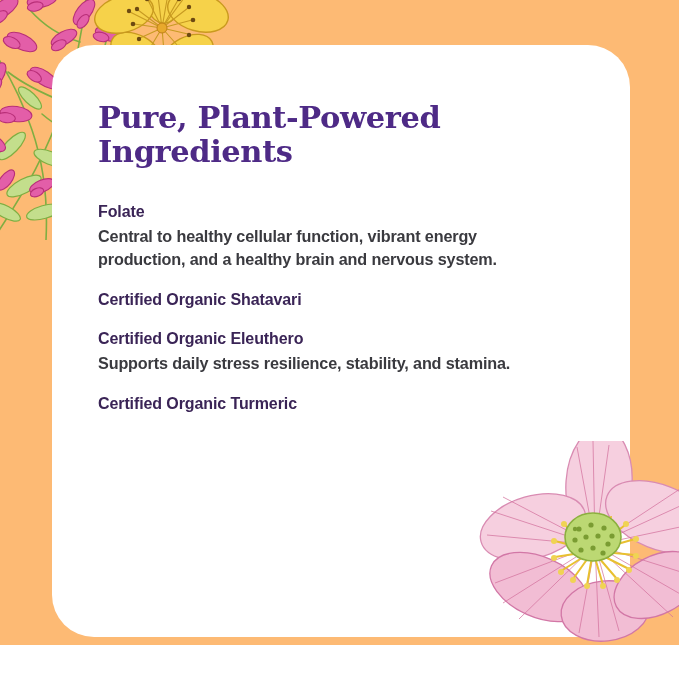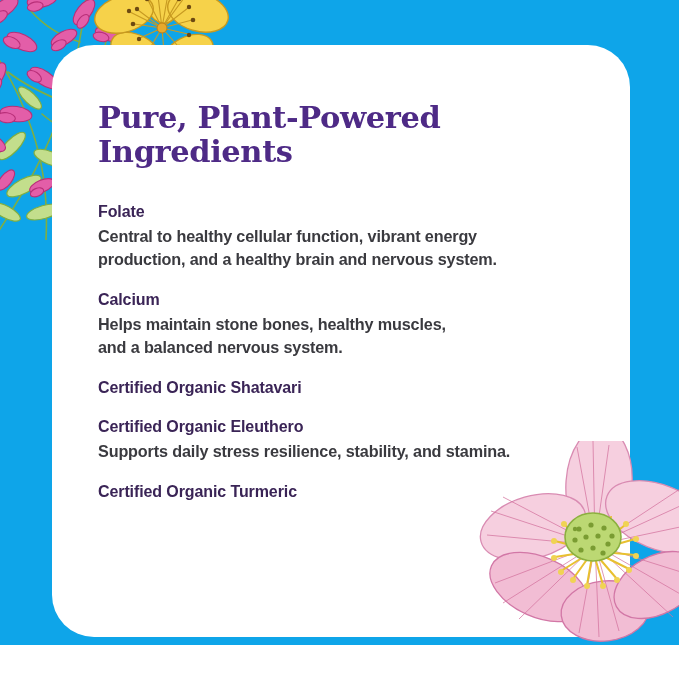--- a/index.html
+++ b/index.html
@@ -10,21 +10,21 @@
     width: 679px;
     height: 679px;
     overflow: hidden;
     font-family: "Liberation Sans", sans-serif;
   }
 
   #canvas {
     position: relative;
     width: 679px;
     height: 645px;
-    background: #0ea5e9;
+    background: #fdba74;
     overflow: hidden;
   }
 
   
   .floral {
     position: absolute;
     pointer-events: none;
   }
   #floral-top-left {
     left: -14px;
@@ -249,25 +249,20 @@
 
   <div id="card">
     <h1 id="page-title">Pure, Plant-Powered Ingredients</h1>
 
     <div class="ingredient">
       <p class="ingredient-name">Folate</p>
       <p class="ingredient-desc">Central to healthy cellular function, vibrant energy
 production, and a healthy brain and nervous system.</p>
     </div>
 
-    <div class="ingredient">
-      <p class="ingredient-name">Calcium</p>
-      <p class="ingredient-desc">Helps maintain stone bones, healthy muscles,
-and a balanced nervous system.</p>
-    </div>
 
     <div class="ingredient">
       <p class="ingredient-name">Certified Organic Shatavari</p>
     </div>
 
     <div class="ingredient">
       <p class="ingredient-name">Certified Organic Eleuthero</p>
       <p class="ingredient-desc">Supports daily stress resilience, stability, and stamina.</p>
     </div>
 

